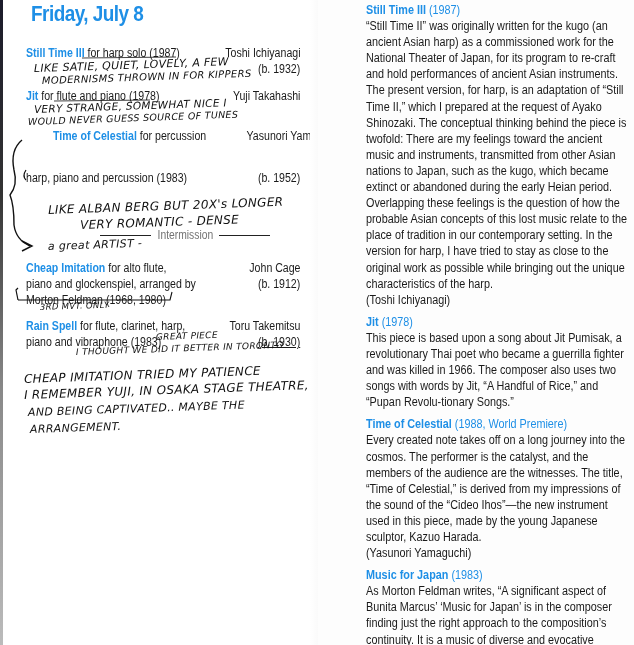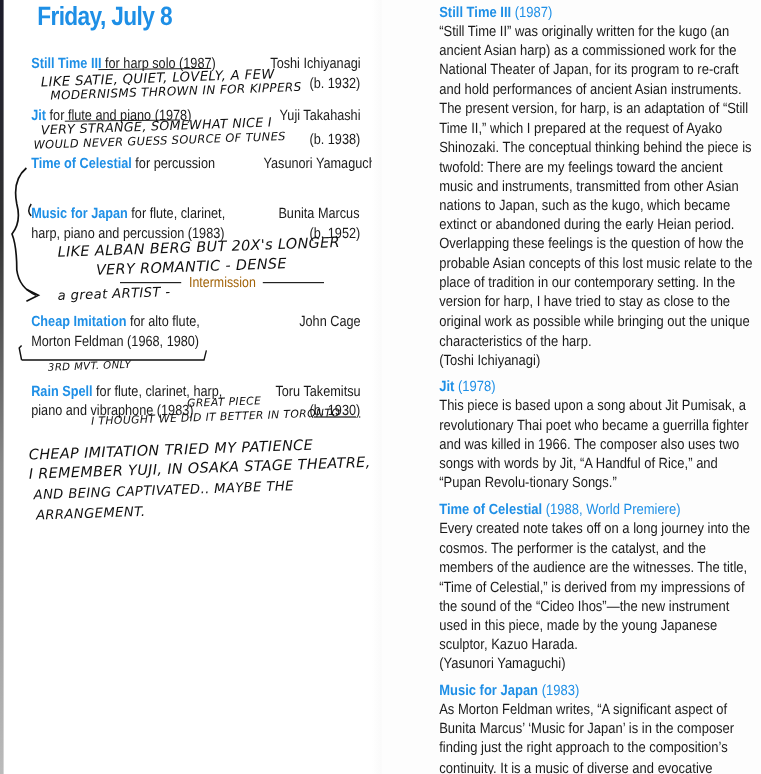--- a/index.html
+++ b/index.html
@@ -16,21 +16,21 @@
     .prog { position:absolute; left:26px; width:274px; font-family:"Liberation Sans",sans-serif;
       font-size:12.3px; line-height:16px; color:#1a1a1a; }
     .prog .row { display:flex; justify-content:space-between; white-space:nowrap;text-align:right; }
     .prog .row > span:first-child { transform:scaleX(0.86); transform-origin:left; }
     .prog .row > span:last-child { transform:scaleX(0.86); transform-origin:right; }
     .ttl { color:#1e8fe6; font-weight:bold; }
     .hand { position:absolute; font-family:"DejaVu Sans",sans-serif; font-style:italic; font-size:11px;
       color:#111; letter-spacing:0.3px; white-space:nowrap; transform:rotate(-2deg); transform-origin:left; }
     .hand.big { font-size:12px; }
     .intermission { position:absolute; left:100px; top:228px; width:170px; display:flex; align-items:center;
-      font-family:"Liberation Sans",sans-serif; font-size:12px; color:#a16207; }
+      font-family:"Liberation Sans",sans-serif; font-size:12px; color:#737373; }
     .intermission .line { flex:1; height:1px; background:#222; }
     .intermission span.lbl { padding:0 2px; transform:scaleX(0.86); }
     .notes { position:absolute; left:366px; width:262px; font-family:"Liberation Sans",sans-serif;
       font-size:12.3px; line-height:16.1px; color:#1a1a1a; }
     .notes .n-head { color:#1e8fe6; margin-top:6px; }
     .notes .n-head b { font-weight:bold; }
     .notes p { margin:0; transform:scaleX(0.88); transform-origin:left; width:113.6%; }
     .notes .n-head { transform:scaleX(0.88); transform-origin:left; }
     svg.annot { position:absolute; left:0; top:0; }
   </style>
@@ -51,54 +51,50 @@
       <span></span>
       <span>(b. 1932)</span>
     </div>
   </div>
 
   <div class="prog" style="top:88px;">
     <div class="row">
       <span><span class="ttl">Jit</span><span> for flute and piano (1978)</span></span>
       <span>Yuji Takahashi</span>
     </div>
-    <div class="row" style="margin-top:4px;">
-      <span></span>
-      <span>(b. 1938)</span>
-    </div>
   </div>
 
-  <div class="prog" style="top:128px;">
+  <div class="prog" style="top:128px;margin-left:27px;">
     <div class="row">
       <span><span class="ttl">Time of Celestial</span><span> for percussion</span></span>
       <span>Yasunori Yamaguchi</span>
     </div>
   </div>
 
   <div class="prog" style="top:170px;">
-    <div class="row">
-      <span><span class="ttl">Music for Japan</span><span> for flute, clarinet,</span></span>
-      <span>Bunita Marcus</span>
-    </div>
     <div class="row">
       <span>harp, piano and percussion (1983)</span>
       <span>(b. 1952)</span>
     </div>
   </div>
 
   <div class="intermission">
     <div class="line"></div>
     <span class="lbl">Intermission</span>
     <div class="line"></div>
   </div>
 
   <div class="prog" style="top:260px;">
     <div class="row">
       <span><span class="ttl">Cheap Imitation</span><span> for alto flute,</span></span>
       <span>John Cage</span>
+    </div>
+    <div class="row">
+      <span>piano and glockenspiel, arranged by</span>
+      <span>(b. 1912)</span>
     </div>
     <div class="row">
       <span>Morton Feldman (1968, 1980)</span>
       <span></span>
     </div>
   </div>
 
   <div class="prog" style="top:318px;">
     <div class="row">
       <span><span class="ttl">Rain Spell</span><span> for flute, clarinet, harp,</span></span>

